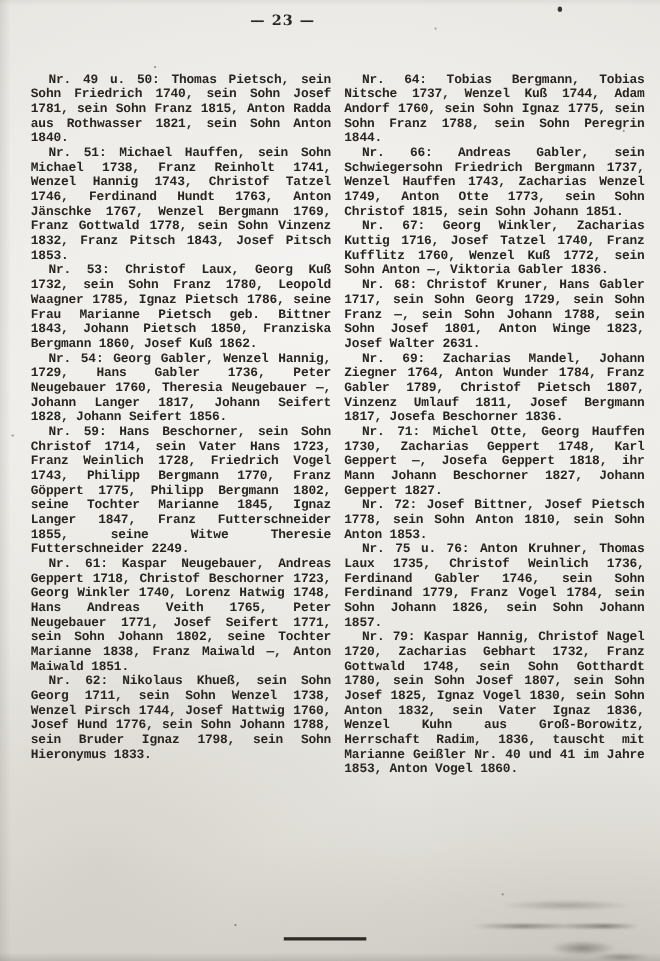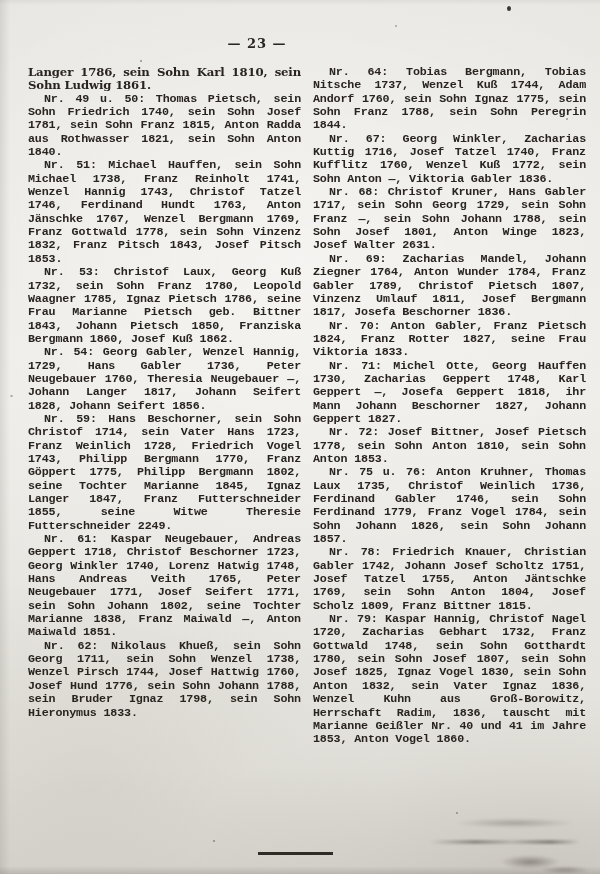--- a/index.html
+++ b/index.html
@@ -14,21 +14,21 @@
       radial-gradient(ellipse 700px 500px at 50% 30%, rgba(255,255,255,.5), rgba(0,0,0,0) 80%),
       linear-gradient(180deg,#e7e5e0 0%,#eceae5 45%,#e4e2dc 88%,#d8d5cf 100%);
   }
   .edge-left{position:absolute;left:0;top:0;width:10px;height:874px;
     background:linear-gradient(90deg,rgba(120,116,110,.18),rgba(0,0,0,0));}
   .edge-bottom{position:absolute;left:0;bottom:0;width:600px;height:8px;
     background:linear-gradient(0deg,rgba(110,106,100,.25),rgba(0,0,0,0));}
   .edge-top{position:absolute;left:0;top:0;width:600px;height:5px;
     background:linear-gradient(180deg,rgba(140,136,130,.12),rgba(0,0,0,0));}
 
-  .page-number{position:absolute;top:36px;left:0;width:514px;text-align:center;
+  .page-number{position:absolute;top:12px;left:0;width:514px;text-align:center;
     font-size:13px;font-weight:bold;color:#2a2520;letter-spacing:1px;}
 
   .col{position:absolute;top:66px;width:273px;color:#29241f;
     font-size:11.7px;line-height:13.35px;text-align:justify;font-weight:bold;
     letter-spacing:-0.15px;}
   .col-left{left:28px;}
   .col-right{left:313px;}
   .entry{margin:0;padding:0;text-indent:0;}
   .entry.indent{text-indent:16px;font-family:Liberation Mono, monospace;}
 
@@ -59,40 +59,38 @@
 <body>
 
 <div class="page">
   <div class="edge-top"></div>
   <div class="edge-left"></div>
   <div class="edge-bottom"></div>
 
   <div class="page-number">— 23 —</div>
 
   <div class="col col-left">
-      <p class="entry">Langer 1786, sein Sohn Karl 1810, sein Sohn Ludwig 1861.</p>
       <p class="entry indent">Nr. 49 u. 50: Thomas Pietsch, sein Sohn Friedrich 1740, sein Sohn Josef 1781, sein Sohn Franz 1815, Anton Radda aus Rothwasser 1821, sein Sohn Anton 1840.</p>
       <p class="entry indent">Nr. 51: Michael Hauffen, sein Sohn Michael 1738, Franz Reinholt 1741, Wenzel Hannig 1743, Christof Tatzel 1746, Ferdinand Hundt 1763, Anton Jänschke 1767, Wenzel Bergmann 1769, Franz Gottwald 1778, sein Sohn Vinzenz 1832, Franz Pitsch 1843, Josef Pitsch 1853.</p>
       <p class="entry indent">Nr. 53: Christof Laux, Georg Kuß 1732, sein Sohn Franz 1780, Leopold Waagner 1785, Ignaz Pietsch 1786, seine Frau Marianne Pietsch geb. Bittner 1843, Johann Pietsch 1850, Franziska Bergmann 1860, Josef Kuß 1862.</p>
       <p class="entry indent">Nr. 54: Georg Gabler, Wenzel Hannig, 1729, Hans Gabler 1736, Peter Neugebauer 1760, Theresia Neugebauer —, Johann Langer 1817, Johann Seifert 1828, Johann Seifert 1856.</p>
       <p class="entry indent">Nr. 59: Hans Beschorner, sein Sohn Christof 1714, sein Vater Hans 1723, Franz Weinlich 1728, Friedrich Vogel 1743, Philipp Bergmann 1770, Franz Göppert 1775, Philipp Bergmann 1802, seine Tochter Marianne 1845, Ignaz Langer 1847, Franz Futterschneider 1855, seine Witwe Theresie Futterschneider 2249.</p>
       <p class="entry indent">Nr. 61: Kaspar Neugebauer, Andreas Geppert 1718, Christof Beschorner 1723, Georg Winkler 1740, Lorenz Hatwig 1748, Hans Andreas Veith 1765, Peter Neugebauer 1771, Josef Seifert 1771, sein Sohn Johann 1802, seine Tochter Marianne 1838, Franz Maiwald —, Anton Maiwald 1851.</p>
       <p class="entry indent">Nr. 62: Nikolaus Khueß, sein Sohn Georg 1711, sein Sohn Wenzel 1738, Wenzel Pirsch 1744, Josef Hattwig 1760, Josef Hund 1776, sein Sohn Johann 1788, sein Bruder Ignaz 1798, sein Sohn Hieronymus 1833.</p>
     </div>
 
   <div class="col col-right">
       <p class="entry indent">Nr. 64: Tobias Bergmann, Tobias Nitsche 1737, Wenzel Kuß 1744, Adam Andorf 1760, sein Sohn Ignaz 1775, sein Sohn Franz 1788, sein Sohn Peregrin 1844.</p>
+      <p class="entry indent">Nr. 66: Andreas Gabler, sein Schwiegersohn Friedrich Bergmann 1737, Wenzel Hauffen 1743, Zacharias Wenzel 1749, Anton Otte 1773, sein Sohn Christof 1815, sein Sohn Johann 1851.</p>
       <p class="entry indent">Nr. 67: Georg Winkler, Zacharias Kuttig 1716, Josef Tatzel 1740, Franz Kufflitz 1760, Wenzel Kuß 1772, sein Sohn Anton —, Viktoria Gabler 1836.</p>
       <p class="entry indent">Nr. 68: Christof Kruner, Hans Gabler 1717, sein Sohn Georg 1729, sein Sohn Franz —, sein Sohn Johann 1788, sein Sohn Josef 1801, Anton Winge 1823, Josef Walter 2631.</p>
       <p class="entry indent">Nr. 69: Zacharias Mandel, Johann Ziegner 1764, Anton Wunder 1784, Franz Gabler 1789, Christof Pietsch 1807, Vinzenz Umlauf 1811, Josef Bergmann 1817, Josefa Beschorner 1836.</p>
-      <p class="entry indent">Nr. 70: Anton Gabler, Franz Pietsch 1824, Franz Rotter 1827, seine Frau Viktoria 1833.</p>
       <p class="entry indent">Nr. 71: Michel Otte, Georg Hauffen 1730, Zacharias Geppert 1748, Karl Geppert —, Josefa Geppert 1818, ihr Mann Johann Beschorner 1827, Johann Geppert 1827.</p>
       <p class="entry indent">Nr. 72: Josef Bittner, Josef Pietsch 1778, sein Sohn Anton 1810, sein Sohn Anton 1853.</p>
       <p class="entry indent">Nr. 75 u. 76: Anton Kruhner, Thomas Laux 1735, Christof Weinlich 1736, Ferdinand Gabler 1746, sein Sohn Ferdinand 1779, Franz Vogel 1784, sein Sohn Johann 1826, sein Sohn Johann 1857.</p>
-      <p class="entry indent">Nr. 78: Friedrich Knauer, Christian Gabler 1742, Johann Josef Scholtz 1751, Josef Tatzel 1755, Anton Jäntschke 1769, sein Sohn Anton 1804, Josef Scholz 1809, Franz Bittner 1815.</p>
       <p class="entry indent">Nr. 79: Kaspar Hannig, Christof Nagel 1720, Zacharias Gebhart 1732, Franz Gottwald 1748, sein Sohn Gotthardt 1780, sein Sohn Josef 1807, sein Sohn Josef 1825, Ignaz Vogel 1830, sein Sohn Anton 1832, sein Vater Ignaz 1836, Wenzel Kuhn aus Groß-Borowitz, Herrschaft Radim, 1836, tauscht mit Marianne Geißler Nr. 40 und 41 im Jahre 1853, Anton Vogel 1860.</p>
     </div>
 
   <div class="end-divider"></div>
 
   <div class="speck sp1"></div>
   <div class="speck sp2"></div>
   <div class="speck sp3"></div>
   <div class="speck sp4"></div>
   <div class="speck sp5"></div>

